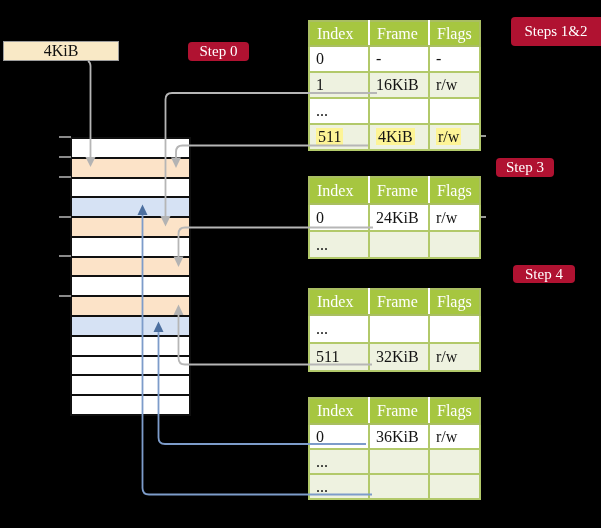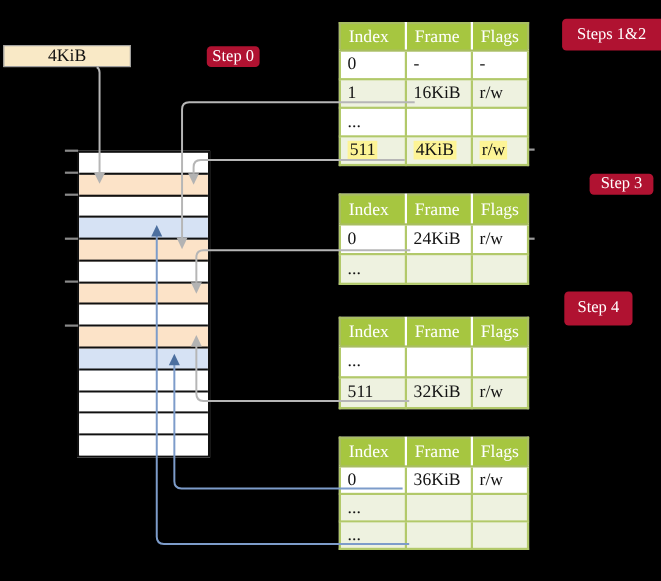--- a/index.html
+++ b/index.html
@@ -14,24 +14,24 @@
     background:#f9e9c6; border:1px solid #9c9c9c;
     display:flex; align-items:center; justify-content:center;
     font-size:16px; color:#111;
   }
   
   .badge {
     position:absolute; background:#b01231; color:#fff;
     border-radius:4px; font-size:15px;
     display:flex; align-items:center; justify-content:center;
   }
-  .badge-step0  { left:188px; top:42px;  width:48px; height:19px;align-items:center; }
+  .badge-step0  { left:188px; top:42px;  width:61px; height:19px;align-items:center; }
   .badge-steps12{ left:511px; top:17px;  width:90px; height:29px; border-top-right-radius:0; border-bottom-right-radius:0; }
-  .badge-step3  { left:536px; top:158px; width:58px; height:19px; }
-  .badge-step4  { left:513px; top:265px; width:62px; height:31px; }
+  .badge-step3  { left:496px; top:158px; width:58px; height:19px; }
+  .badge-step4  { left:513px; top:265px; width:62px; height:18px; }
   
   .mem {
     position:absolute; left:70px; top:137px; width:121px; height:279px;
     border:2px solid #101010; display:flex; flex-direction:column; background:#fff;
   }
   .mem-row { flex:1; border-bottom:2px solid #101010; }
   .mem-row:last-child { border-bottom:none; }
   .mem-row.white  { background:#ffffff; }
   .mem-row.orange { background:#fce3c8; }
   .mem-row.blue   { background:#d6e2f4; }

